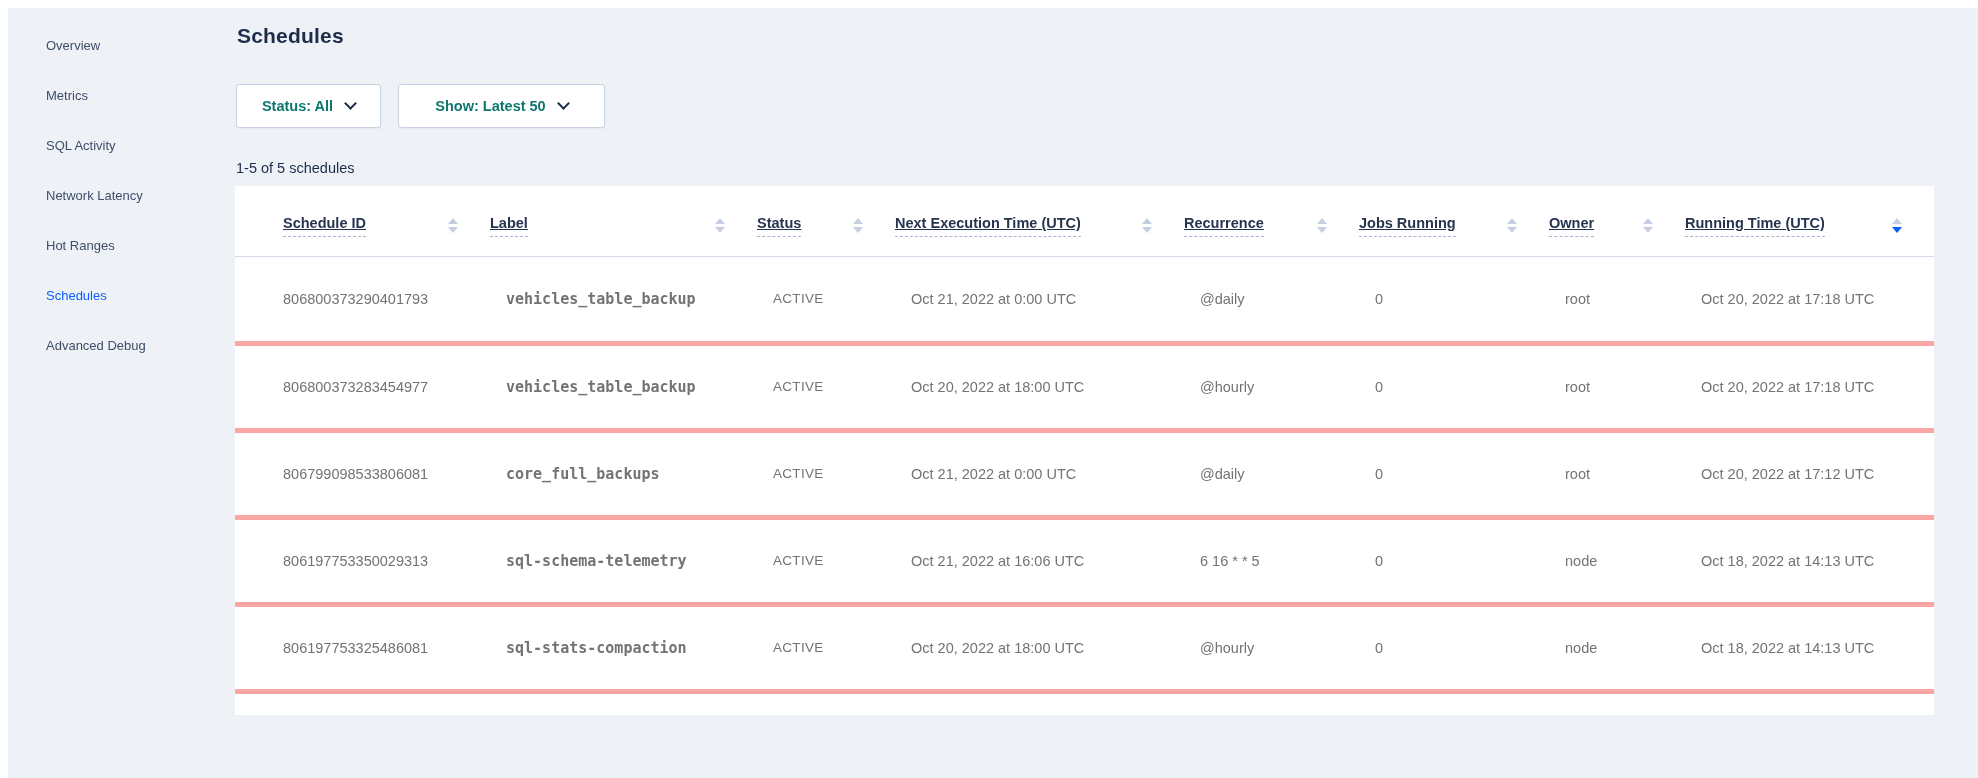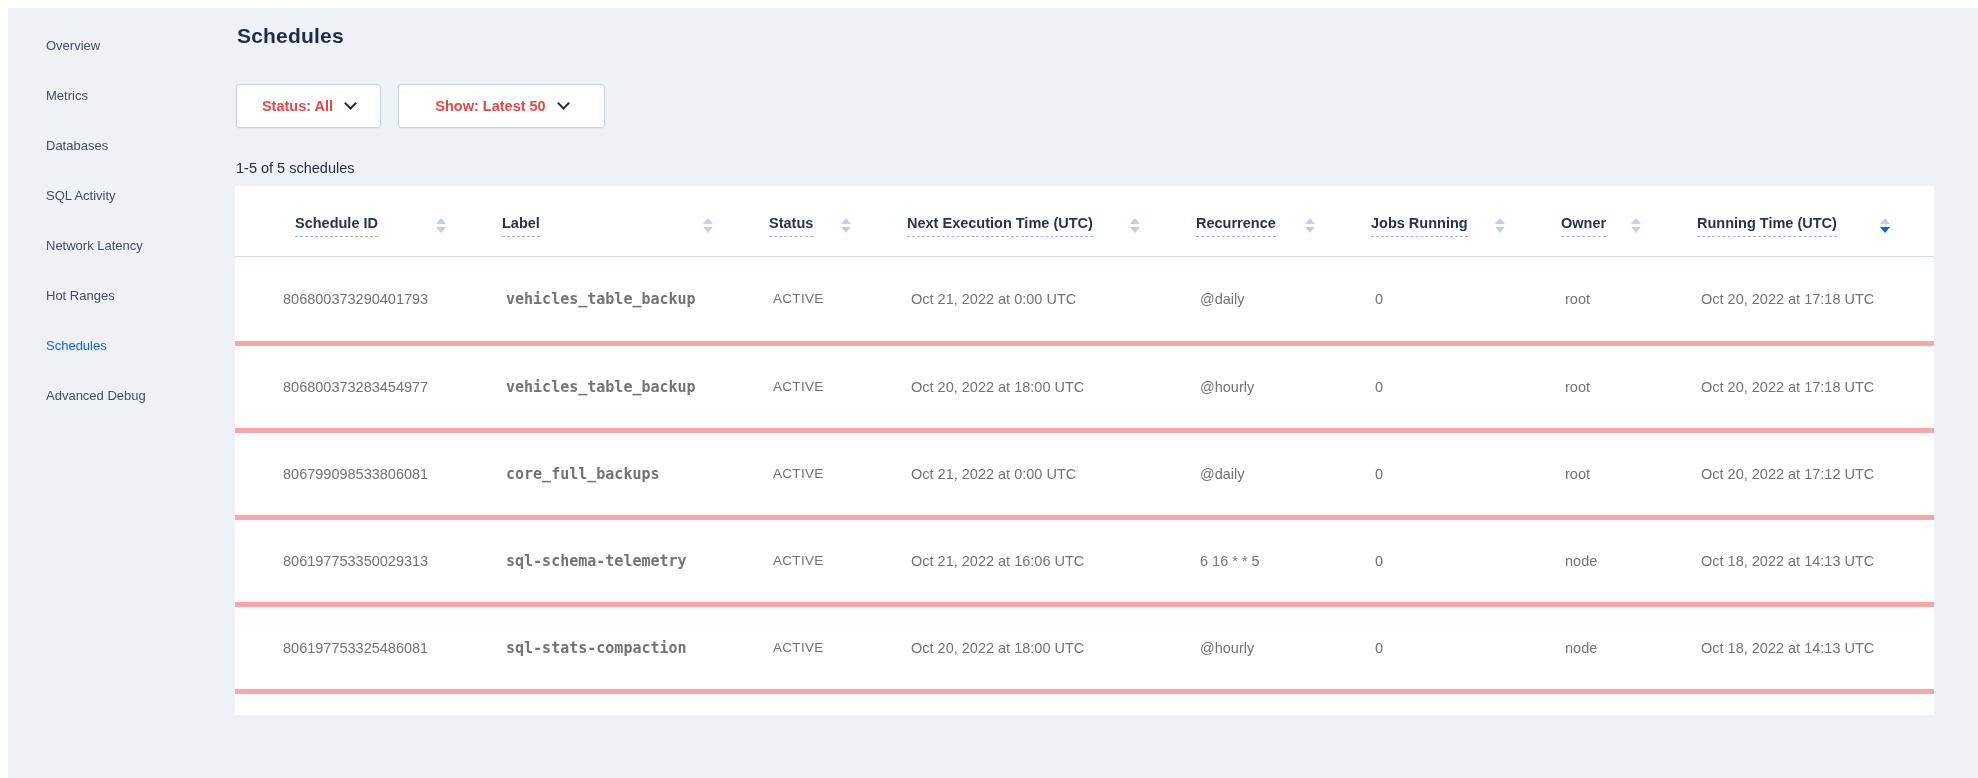--- a/index.html
+++ b/index.html
@@ -24,21 +24,21 @@
 
   
   .page-title {
     position:absolute; left:237px; top:24px;
     font-size:21px; font-weight:700; color:#1e2c49; letter-spacing:0.2px;
   }
   .filters { position:absolute; left:236px; top:84px; display:flex; gap:17px; }
   .dropdown {
     height:44px; display:inline-flex; align-items:center; justify-content:center; gap:13px;
     background:#ffffff; border:1px solid #c9d3e1; border-radius:3px;
-    font-size:14.5px; font-weight:600; color:#ef4444; cursor:pointer;
+    font-size:14.5px; font-weight:600; color:#0f766e; cursor:pointer;
     box-shadow:0 1px 2px rgba(60,75,100,0.06);
   }
   .dropdown.status { width:145px; }
   .dropdown.show   { width:207px; }
   .chev {
     width:9px; height:9px; margin-top:-5px;
     border-right:2px solid #1e2c49; border-bottom:2px solid #1e2c49;
     transform:rotate(45deg);
   }
   .result-count {
@@ -51,21 +51,21 @@
     position:absolute; left:235px; top:186px; width:1699px; height:529px;
     background:#ffffff;
   }
   table { width:100%; border-collapse:collapse; table-layout:fixed; }
   col.c1 { width:255px; } col.c2 { width:267px; } col.c3 { width:138px; }
   col.c4 { width:289px; } col.c5 { width:175px; } col.c6 { width:190px; }
   col.c7 { width:136px; } col.c8 { width:auto;  }
 
   th {
     height:70px; border-bottom:1px solid #d5dce9; cursor:pointer;
-    vertical-align:middle; text-align:left; padding:12px;
+    vertical-align:middle; text-align:left; padding:0;text-decoration:underline;
   }
   th .th-inner {
     display:flex; align-items:center; justify-content:space-between;
     padding-right:32px; padding-top:10px;
   }
   th:first-child .th-inner, td:first-child { padding-left:48px; }
   th .col-label {
     font-size:14.5px; font-weight:700; color:#27344f;
     border-bottom:1px dashed #a9b5ce; padding-bottom:5px; white-space:nowrap;
   }
@@ -87,23 +87,20 @@
 
 <div class="edge-strip-top"></div>
 <div class="edge-strip-left"></div>
 
 <nav class="sidebar">
   <div class="nav-item">
       <span>Overview</span>
     </div>
   <div class="nav-item">
       <span>Metrics</span>
-    </div>
-  <div class="nav-item">
-      <span>Databases</span>
     </div>
   <div class="nav-item">
       <span>SQL Activity</span>
     </div>
   <div class="nav-item">
       <span>Network Latency</span>
     </div>
   <div class="nav-item">
       <span>Hot Ranges</span>
     </div>

